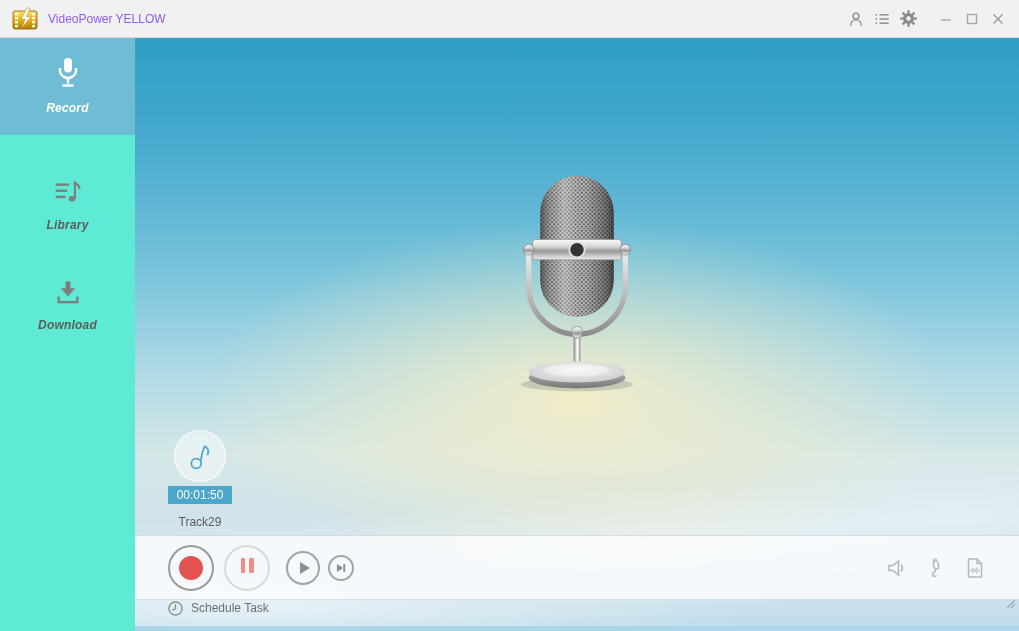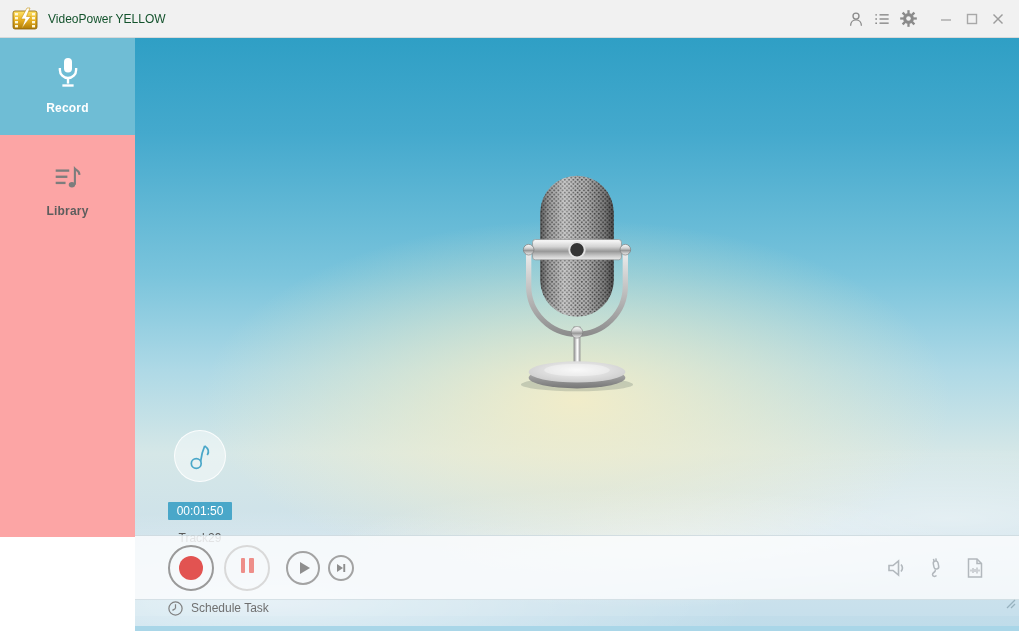--- a/index.html
+++ b/index.html
@@ -5,51 +5,51 @@
   * { margin:0; padding:0; box-sizing:border-box; }
   html,body { width:1019px; height:631px; overflow:hidden;
     font-family:"Liberation Sans", sans-serif; background:#fff; }
   .app { position:relative; width:1019px; height:631px; }
 
   
   .titlebar { position:absolute; top:0; left:0; width:1019px; height:38px;
     background:#f1f1f1; border-bottom:1px solid #d9d9d9;
     display:flex; align-items:center; padding:0 8px; }
   .logo { width:27px; height:24px; margin-left:4px; }
-  .app-title { margin-left:9px; font-size:12px; color:#14532d; }
+  .app-title { margin-left:9px; font-size:12px; color:#8b5cf6; }
   .tb-right { margin-left:auto; display:flex; align-items:center; }
   .tb-btn { width:26px; height:26px; display:flex; align-items:center; justify-content:center; cursor:default; }
   .tb-spacer { width:12px; }
 
   
-  .sidebar { position:absolute; top:38px; left:0; width:135px; height:499px; background:#fca5a5; }
+  .sidebar { position:absolute; top:38px; left:0; width:135px; height:593px; background:#5eead4;font-style:italic; }
   .side-item { width:135px; display:flex; flex-direction:column; align-items:center; }
   .side-item .icon { height:32px; display:flex; align-items:flex-end; justify-content:center; }
   .side-item .lbl { margin-top:11px; font-size:12px; font-weight:700; color:#5d5d5d; letter-spacing:.2px; }
   .side-item.record { height:97px; background:#6fbdd5; padding-top:20px; }
   .side-item.record .lbl { color:#ffffff; }
-  .side-item.plain { height:100px; padding-top:26px; }
+  .side-item.plain { height:100px; padding-top:40px; }
 
   
   .main { position:absolute; top:38px; left:135px; width:884px; height:593px; overflow:hidden;
     background:
       radial-gradient(ellipse 520px 250px at 50% 61%, rgba(247,238,198,0.90), rgba(247,238,198,0) 72%),
       radial-gradient(ellipse 420px 80px at 58% 86%, rgba(255,255,255,0.55), rgba(255,255,255,0) 75%),
       radial-gradient(ellipse 520px 95px at 92% 81%, rgba(255,255,255,0.45), rgba(255,255,255,0) 75%),
       radial-gradient(ellipse 700px 130px at 15% 95%, rgba(255,255,255,0.55), rgba(255,255,255,0) 70%),
       linear-gradient(180deg,#2f9fc5 0%, #44a9cd 16%, #7ac4dc 40%, #aed9e6 56%, #d5e7e7 70%, #cde1ea 84%, #bfdcea 100%);
   }
   .mic-wrap { position:absolute; left:50%; top:130px; transform:translateX(-50%); }
 
   
   .track-item { position:absolute; left:33px; top:392px; width:64px; text-align:center; cursor:default; }
   .track-circle { width:52px; height:52px; margin:0 auto; border-radius:50%;
     background:rgba(255,255,255,0.45); border:1px solid rgba(255,255,255,0.85);
     display:flex; align-items:center; justify-content:center; }
-  .track-time { margin-top:20px; background:#4aa7c9; color:#fff; font-size:12px;
+  .track-time { margin-top:4px; background:#4aa7c9; color:#fff; font-size:12px;
     height:18px; line-height:18px; border-radius:1px; }
   .track-name { margin-top:11px; font-size:12px; color:#5a5a5a; }
 
   
   .controlbar { position:absolute; left:0; top:497px; width:884px; height:65px;
     background:rgba(250,252,253,0.85);
     border-top:1px solid rgba(140,170,180,0.35);
     border-bottom:1px solid rgba(140,170,180,0.30); }
   .cbtn { position:absolute; top:50%; transform:translateY(-50%); border-radius:50%;
     display:flex; align-items:center; justify-content:center; background:transparent; cursor:default; }
@@ -174,20 +174,30 @@
           <line x1="3" y1="11" x2="12.5" y2="11"></line>
           <line x1="3" y1="16" x2="11" y2="16"></line>
           <ellipse cx="16.2" cy="17.5" rx="2.6" ry="2.2" fill="#7d7d7d" stroke="none"></ellipse>
           <path d="M18.6 17.5 L18.6 4.5 C20 6 22.6 6.2 22.2 9.4" stroke-width="1.7"></path>
         </svg>
       </span>
       <span class="lbl">Library</span>
     </div>
 
 
+    <div class="side-item plain">
+      <span class="icon">
+        <svg width="30" height="30" viewBox="0 0 24 24" fill="none" stroke="#7d7d7d" stroke-width="1.8">
+          <rect x="10.1" y="3.5" width="3.8" height="6" fill="#7d7d7d" stroke="none"></rect>
+          <polygon points="6.3,9 17.7,9 12,15.5" fill="#7d7d7d" stroke="none"></polygon>
+          <path d="M4.5 15.5 V20 H19.5 V15.5" fill="none"></path>
+        </svg>
+      </span>
+      <span class="lbl">Download</span>
+    </div>
 
   </div>
 
   <div class="main">
 
     <div class="mic-wrap">
       <svg width="116" height="232" viewBox="0 0 120 240">
         <defs>
           <pattern id="mesh" width="4.4" height="4.4" patternUnits="userSpaceOnUse">
             <rect width="4.4" height="4.4" fill="#b2b2b2"></rect>

